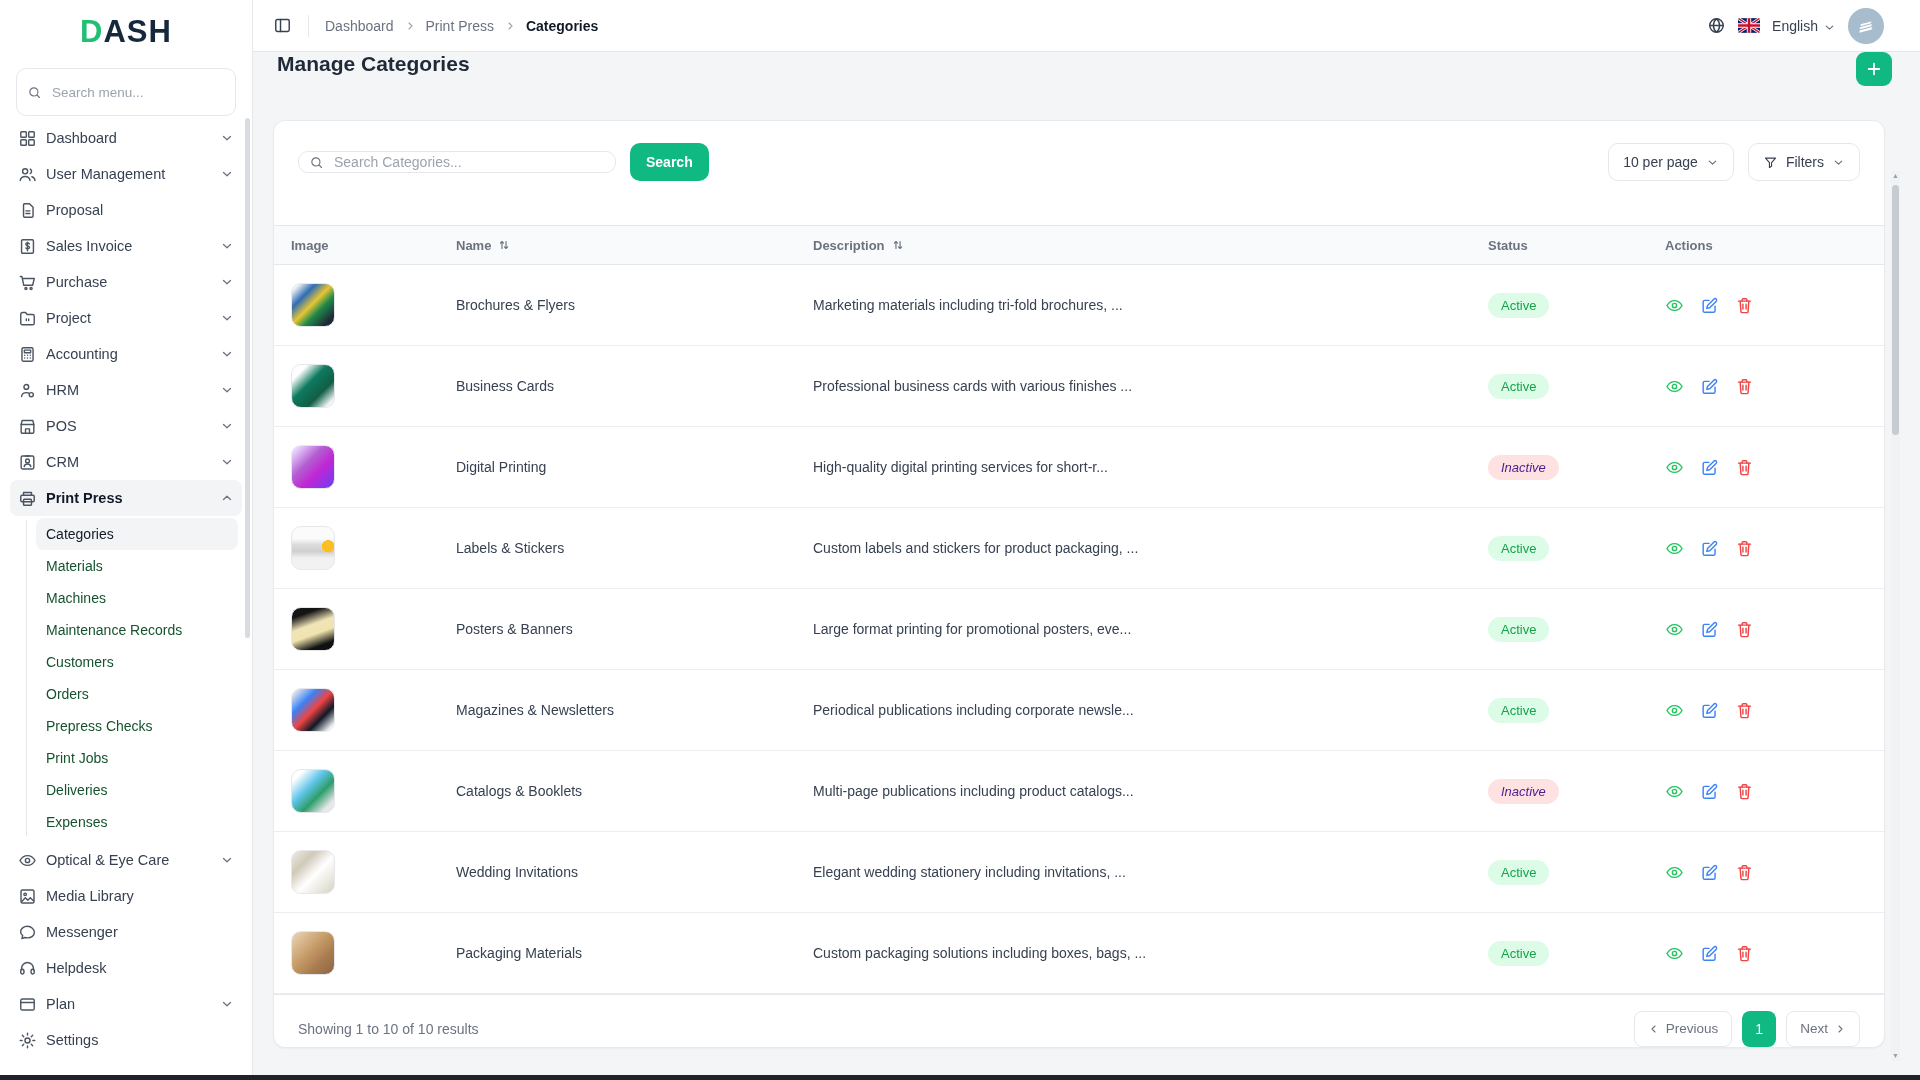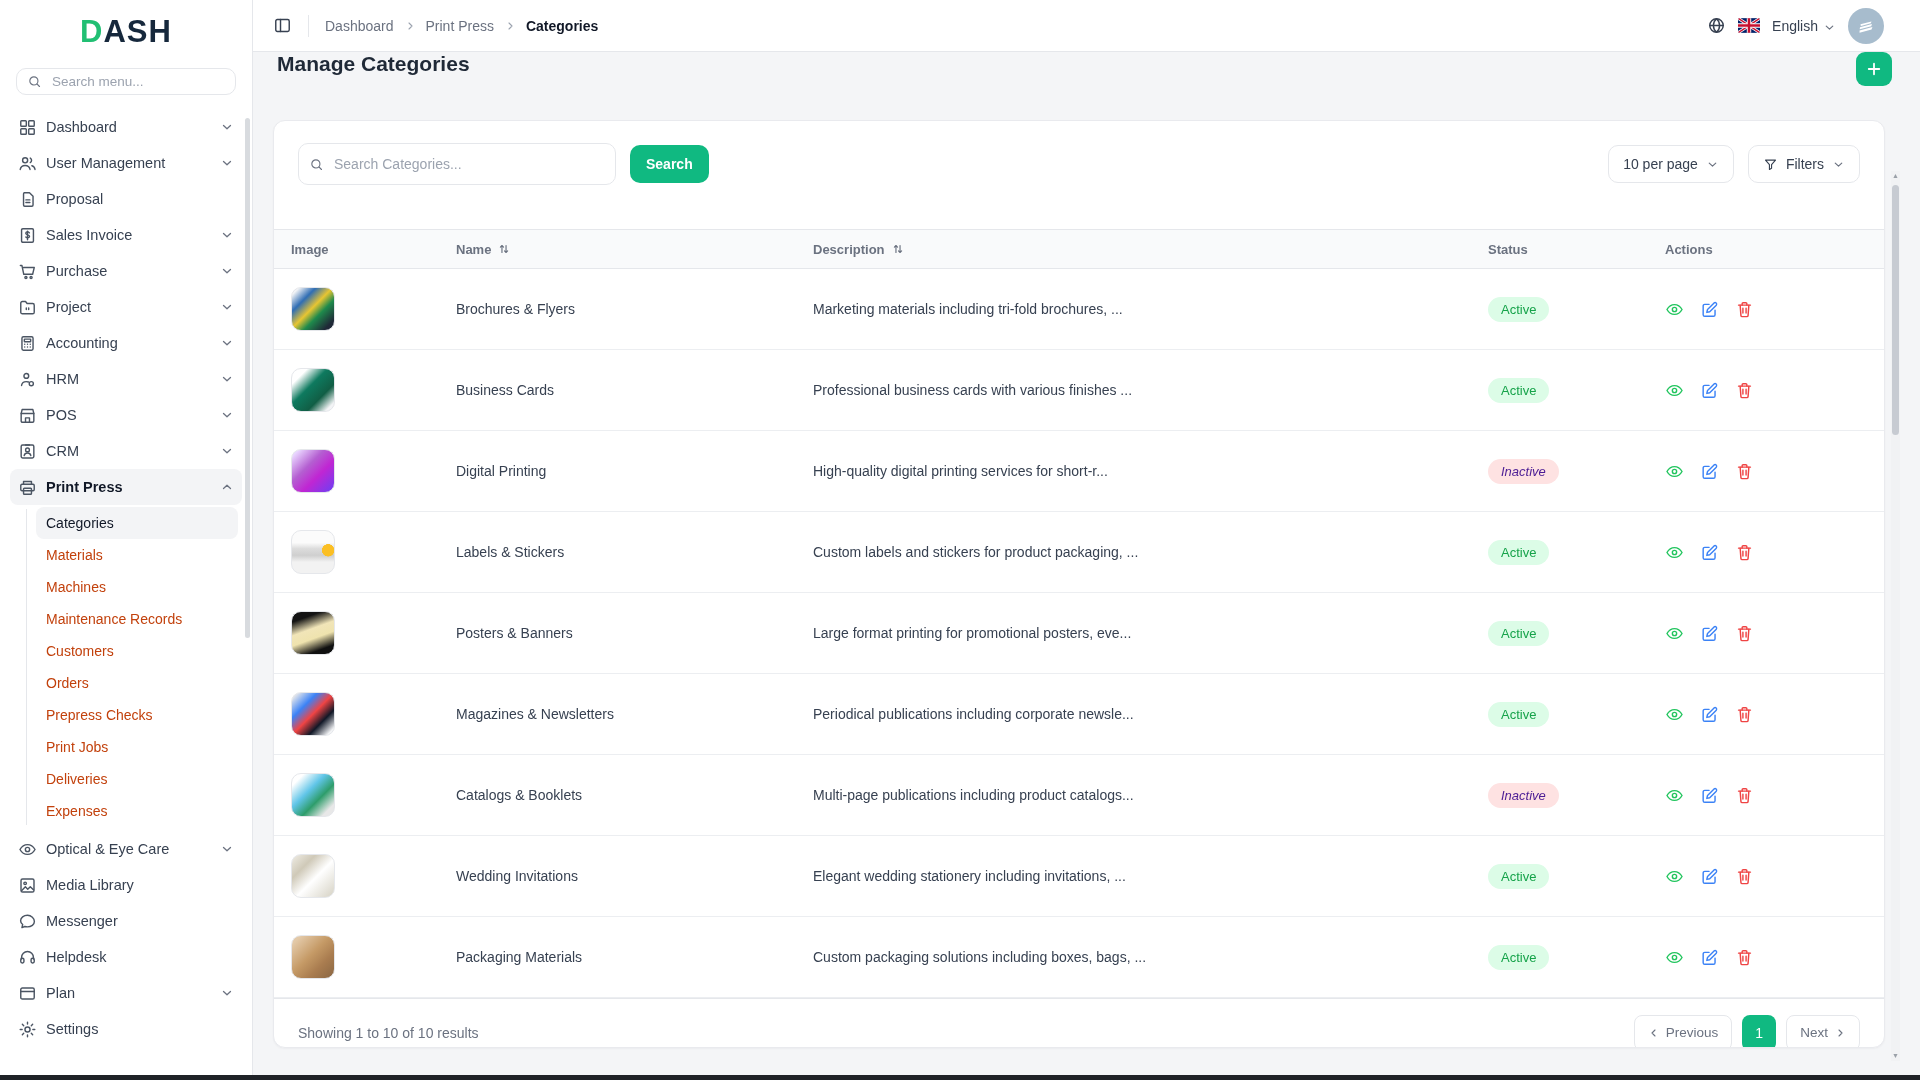--- a/index.html
+++ b/index.html
@@ -10,40 +10,40 @@
     color:#374151; font-size:14px;
   }
   .app { position:relative; width:1920px; height:1080px; display:flex; }
 
   
   .sidebar { position:relative; width:253px; min-width:253px; height:100%;
     background:#fff; border-right:1px solid #e5e7eb; overflow:hidden; }
   .logo { height:64px; display:flex; align-items:center; justify-content:center;
     font-size:31px; font-weight:bold; letter-spacing:1px; }
   .logo-d { color:#21bf73; } .logo-rest { color:#16283c; }
-  .menu-search { position:relative; margin:4px 16px 14px; height:27px;
+  .menu-search { position:relative; margin:4px 16px 4px; height:48px;
     border:1px solid #e5e7eb; border-radius:10px; display:flex; align-items:center;
     padding:12px 10px; gap:8px; color:#9ca3af; background:#fff; }
   .menu-search .s-ic { width:15px; height:15px; color:#6b7280; flex:0 0 auto; }
   .menu-search input { border:none; outline:none; font-size:13.5px; width:100%;
     background:transparent; color:#374151; font-family:inherit; }
   .menu-search input::placeholder { color:#9ca3af; }
   .sidenav { padding:0 10px; }
   .nav-item { display:flex; align-items:center; gap:9px; height:36px; padding:0 8px;
     border-radius:8px; color:#374151; font-size:14.5px; cursor:pointer; }
   .nav-icon { width:19px; height:19px; color:#4b5563; flex:0 0 auto; }
   .nav-label { flex:1; white-space:nowrap; overflow:hidden; }
   .nav-chevron { width:14px; height:14px; color:#6b7280; flex:0 0 auto; }
   .nav-item.active { background:#f3f4f6; font-weight:bold; color:#111827; }
   .submenu { position:relative; padding:2px 0 4px; }
   .submenu:before { content:""; position:absolute; left:16px; top:4px; bottom:6px;
     width:1px; background:#e5e7eb; }
   .sub-item { height:32px; display:flex; align-items:center; margin-left:26px;
     margin-right:4px; padding:0 10px; border-radius:8px; font-size:14px;
-    color:#c2410c; cursor:pointer; white-space:nowrap; }
+    color:#14532d; cursor:pointer; white-space:nowrap; }
   .sub-item.active { background:#f3f4f6; color:#111827; }
   .sidebar-scrollthumb { position:absolute; right:2px; top:118px; width:5px;
     height:520px; background:#d8dbdf; border-radius:3px; }
 
   
   main { flex:1; position:relative; height:100%; overflow:hidden; }
   .topbar { height:52px; background:#fff; border-bottom:1px solid #e5e7eb;
     display:flex; align-items:center; padding:0 36px 0 20px; gap:12px; }
   .tb-ic { width:19px; height:19px; color:#374151; cursor:pointer; }
   .vdiv { width:1px; height:22px; background:#e5e7eb; margin:0 4px; }
@@ -64,21 +64,21 @@
     justify-content:space-between; padding:0 28px 0 24px; }
   .page-title { margin:0; font-size:21px; font-weight:bold; color:#1f2937; }
   .add-btn { width:36px; height:34px; border:none; border-radius:9px; background:#10b981;
     color:#fff; display:flex; align-items:center; justify-content:center; cursor:pointer; }
   .add-btn svg { width:18px; height:18px; }
 
   .card { margin:0 35px 0 20px; background:#fff; border:1px solid #e9eaee;
     border-radius:12px; height:928px; overflow:hidden;
     box-shadow:0 1px 2px rgba(16,24,40,.04); }
   .toolbar { display:flex; align-items:center; padding:22px 24px 0; }
-  .search-box { position:relative; width:318px; height:42px; border:1px solid #e5e7eb;
+  .search-box { position:relative; width:318px; height:22px; border:1px solid #e5e7eb;
     border-radius:10px; display:flex; align-items:center; padding:0 10px; gap:8px;
     color:#9ca3af; }
   .search-box .s-ic { width:15px; height:15px; color:#6b7280; flex:0 0 auto; }
   .search-box input { border:none; outline:none; width:100%; font-size:14px;
     background:transparent; color:#374151; font-family:inherit; }
   .search-box input::placeholder { color:#9ca3af; }
   .btn-green { margin-left:14px; height:38px; padding:0 16px; border:none;
     border-radius:10px; background:#10b981; color:#fff; font-weight:bold;
     font-size:14px; cursor:pointer; font-family:inherit; }
   .toolbar .spacer { flex:1; }

